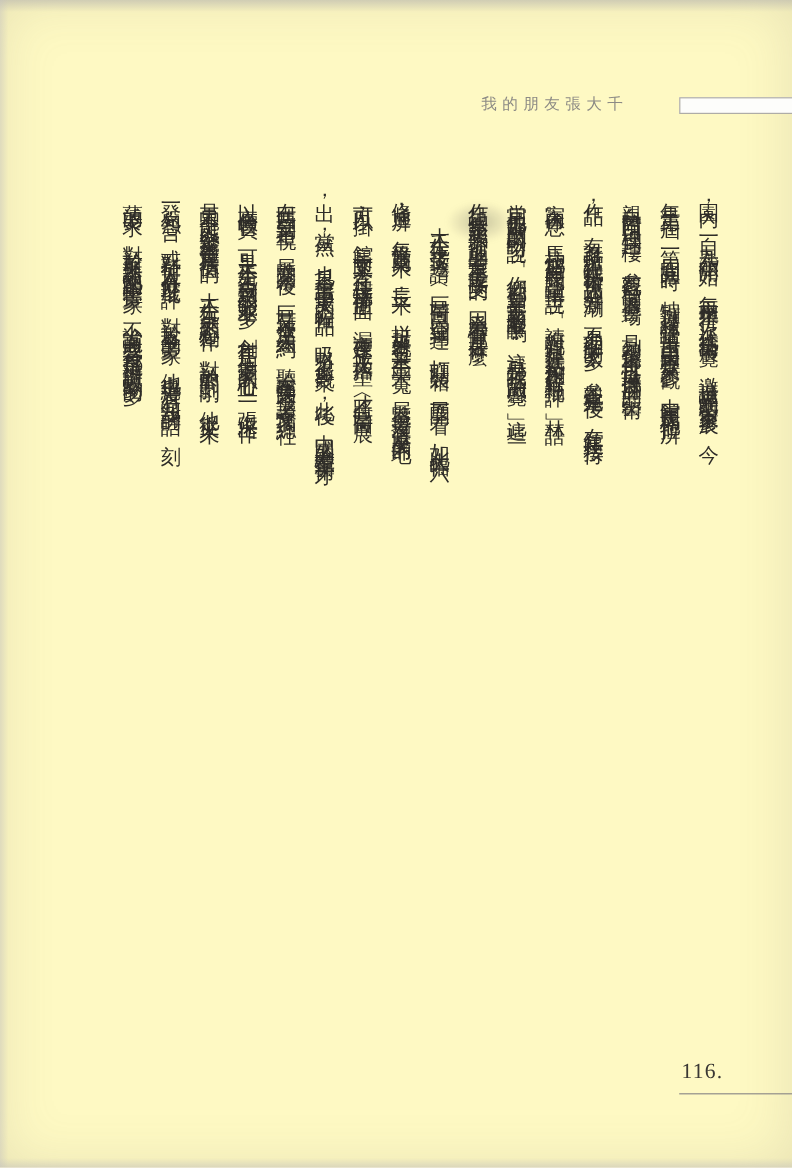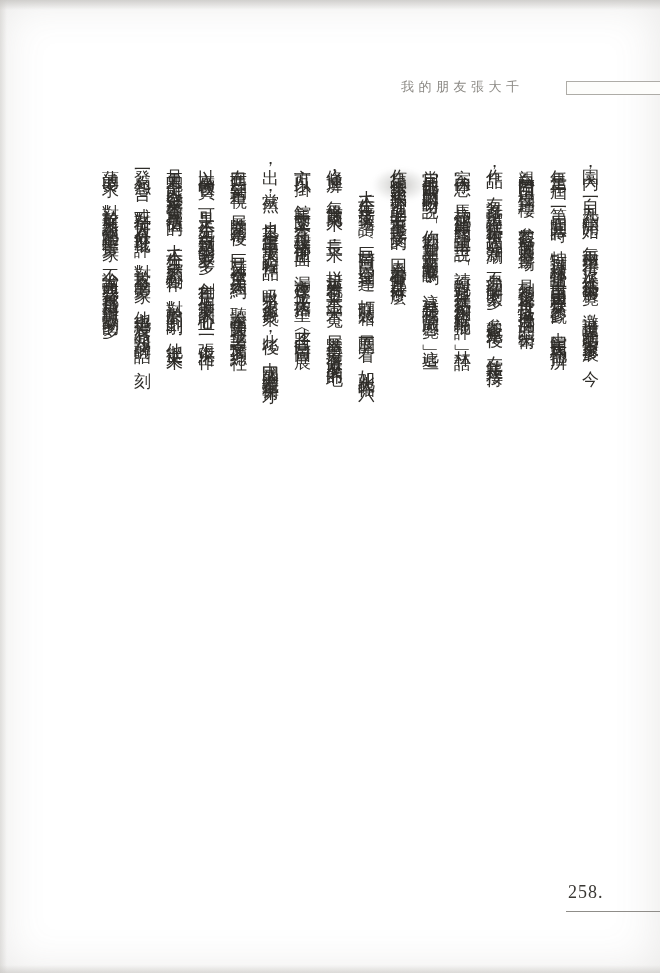--- a/index.html
+++ b/index.html
@@ -4,21 +4,21 @@
 <style>
   html, body {
     margin: 0;
     padding: 0;
     background: #e9e7e3;
   }
   .page {
     position: relative;
     width: 660px;
     height: 973px;
-    background: #ffffff;
+    background: #fef9c3;
     overflow: hidden;
     font-family: "Liberation Serif", serif;
     box-shadow: inset 0 0 46px rgba(110,108,102,0.16);
   }
   
   .scan-top {
     position: absolute; left: 0; top: 0; width: 100%; height: 10px;
     background: linear-gradient(#b4b2ae, rgba(180,178,174,0));
     opacity: .55; pointer-events: none;
   }
@@ -116,17 +116,17 @@
     <p class="text-col">條通屏，每條寬兩米、長三米，拼起來就有三米高十二米寬。展覽會場沒有這麼大的地</p>
     <p class="text-col">方可以掛，館長立即下令在三樓扶梯前正面，漏夜建立一座大招壁，才將〈巨荷圖〉展</p>
     <p class="text-col">出，當然，也是全會場中最大的一幅作品，吸引了很多觀衆，此後，中國的繪畫藝術才</p>
     <p class="text-col">在巴西受到重視。展覽閉幕後，巨荷又被空運去紐約；聽說在美國被《讀者文摘》總社</p>
     <p class="text-col">以高價收買，可是大千先生親自到手的錢並不多。創作是一個畫家的心血，一張傑出作</p>
     <p class="text-col">品更不是能以金錢來衡量其價值的。大千先生只顧悉心創作，對於中間剝削，他從來未</p>
     <p class="text-col">發一句怨言，或對任何人有什麼批評，對於古今的畫家，他也絕沒有一句毀謗的話、刻</p>
     <p class="text-col">薄的要求；對於前來請教他的年輕畫家，不論當面或背後都是稱讚與鼓勵的多。</p>
   </div>
 
-  <div class="page-number">258.</div>
+  <div class="page-number">116.</div>
 
   <div class="footer-rule"></div>
 
 </div>
 
 </body></html>

